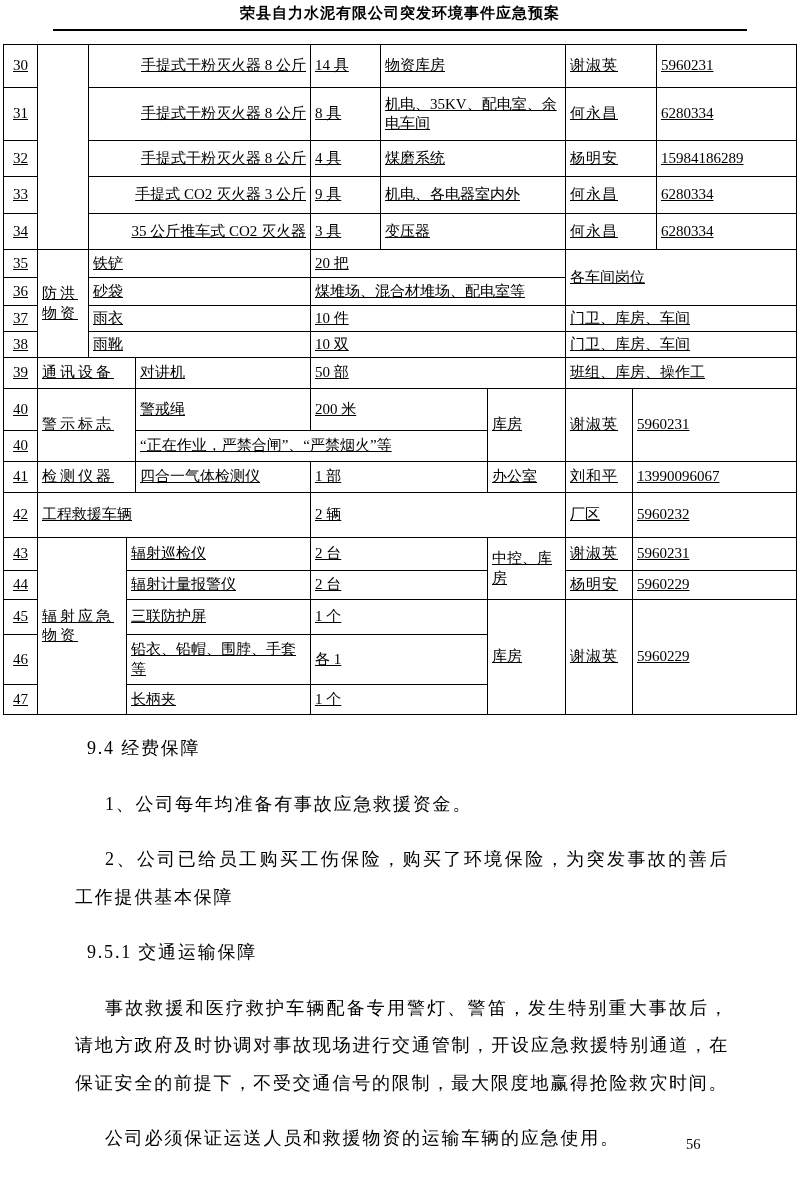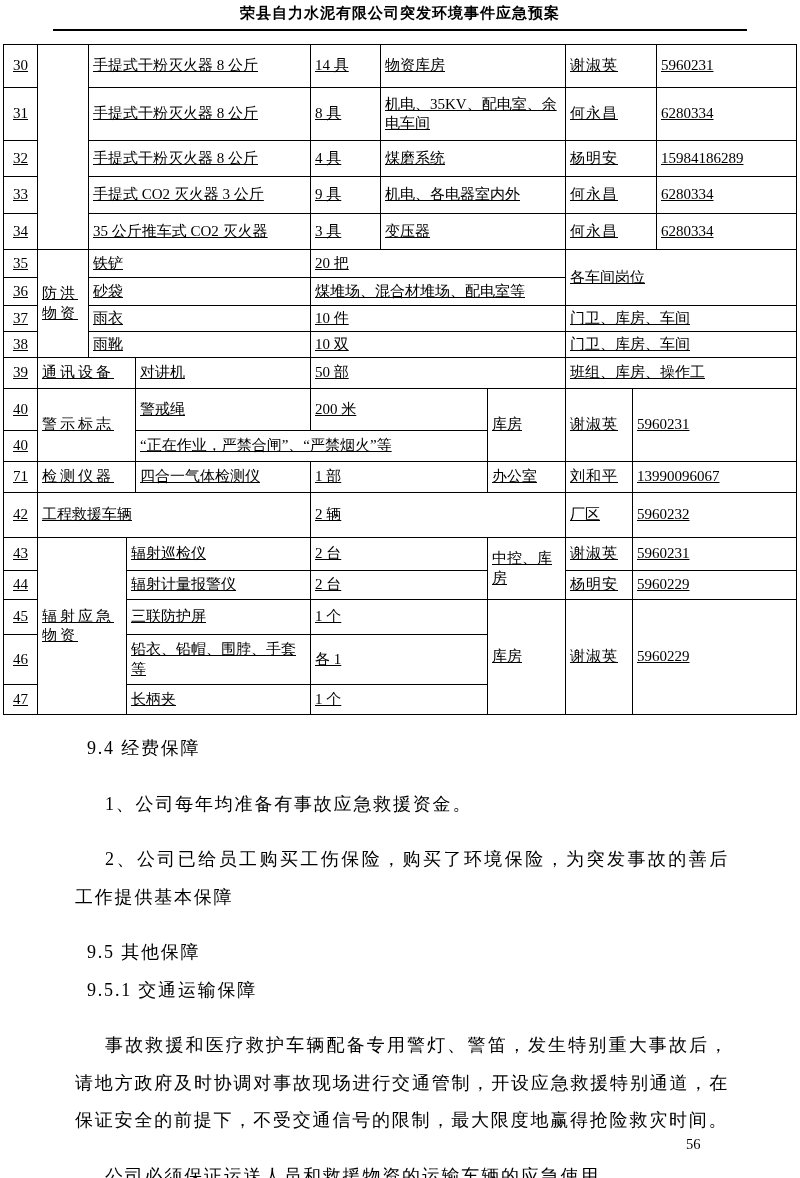--- a/index.html
+++ b/index.html
@@ -22,21 +22,21 @@
     position:absolute;top:44px;left:3px;width:793px;
     border-collapse:collapse;table-layout:fixed;text-decoration:underline;
   }
   table.equip td{
     border:1px solid #000000;
     font-size:15px;line-height:1.3;
     vertical-align:middle;padding:1px 4px;
     overflow:hidden;word-break:break-all;
   }
   td.num{text-align:center;padding:1px 1px;}
-  td.namec{text-align:left;padding:1px 2px;}
+  td.namec{text-align:right;padding:1px 2px;}
   td.name{padding-left:9px;}
   td.qty{padding-left:8px;}
   td.loc{padding-left:7px;margin-left:8px;}
   td.small{font-size:12.5px;line-height:1.55;}
   td.cat{padding:1px 5px;letter-spacing:3px;line-height:1.75;}
   td.person{padding-left:8px;letter-spacing:1px;}
   td.phone{padding-left:8px;font-size:16.5px;}
   .body-text{
     position:absolute;left:57px;top:730px;width:690px;
     font-size:18px;line-height:37.5px;letter-spacing:1.8px;
@@ -159,21 +159,21 @@
         <td class="loc" rowspan="2">库房</td>
         <td class="person" rowspan="2">谢淑英</td>
         <td class="phone" colspan="2" rowspan="2">5960231</td>
       </tr>
       <tr style="height:31px">
         <td class="num">40</td>
         <td class="name" colspan="4">“正在作业，严禁合闸”、“严禁烟火”等</td>
       </tr>
 
       <tr style="height:31px">
-        <td class="num">71</td>
+        <td class="num">41</td>
         <td class="cat" colspan="3">检测仪器</td>
         <td class="name" colspan="2">四合一气体检测仪</td>
         <td class="qty" colspan="2">1 部</td>
         <td class="loc">办公室</td>
         <td class="person">刘和平</td>
         <td class="phone" colspan="2">13990096067</td>
       </tr>
 
       <tr style="height:45px">
         <td class="num">42</td>
@@ -217,21 +217,20 @@
         <td class="name" colspan="3">长柄夹</td>
         <td class="qty" colspan="2">1 个</td>
       </tr>
     </tbody>
   </table>
 
   <div class="body-text">
     <h2>9.4 经费保障</h2>
     <p>1、公司每年均准备有事故应急救援资金。</p>
     <p>2、公司已给员工购买工伤保险，购买了环境保险，为突发事故的善后工作提供基本保障</p>
-    <h2>9.5 其他保障</h2>
     <h2>9.5.1 交通运输保障</h2>
     <p>事故救援和医疗救护车辆配备专用警灯、警笛，发生特别重大事故后，请地方政府及时协调对事故现场进行交通管制，开设应急救援特别通道，在保证安全的前提下，不受交通信号的限制，最大限度地赢得抢险救灾时间。</p>
     <p>公司必须保证运送人员和救援物资的运输车辆的应急使用。</p>
     <h2>9.5.2 救援医疗保障</h2>
   </div>
 
   <div class="page-number">56</div>
 
 </div>
 

